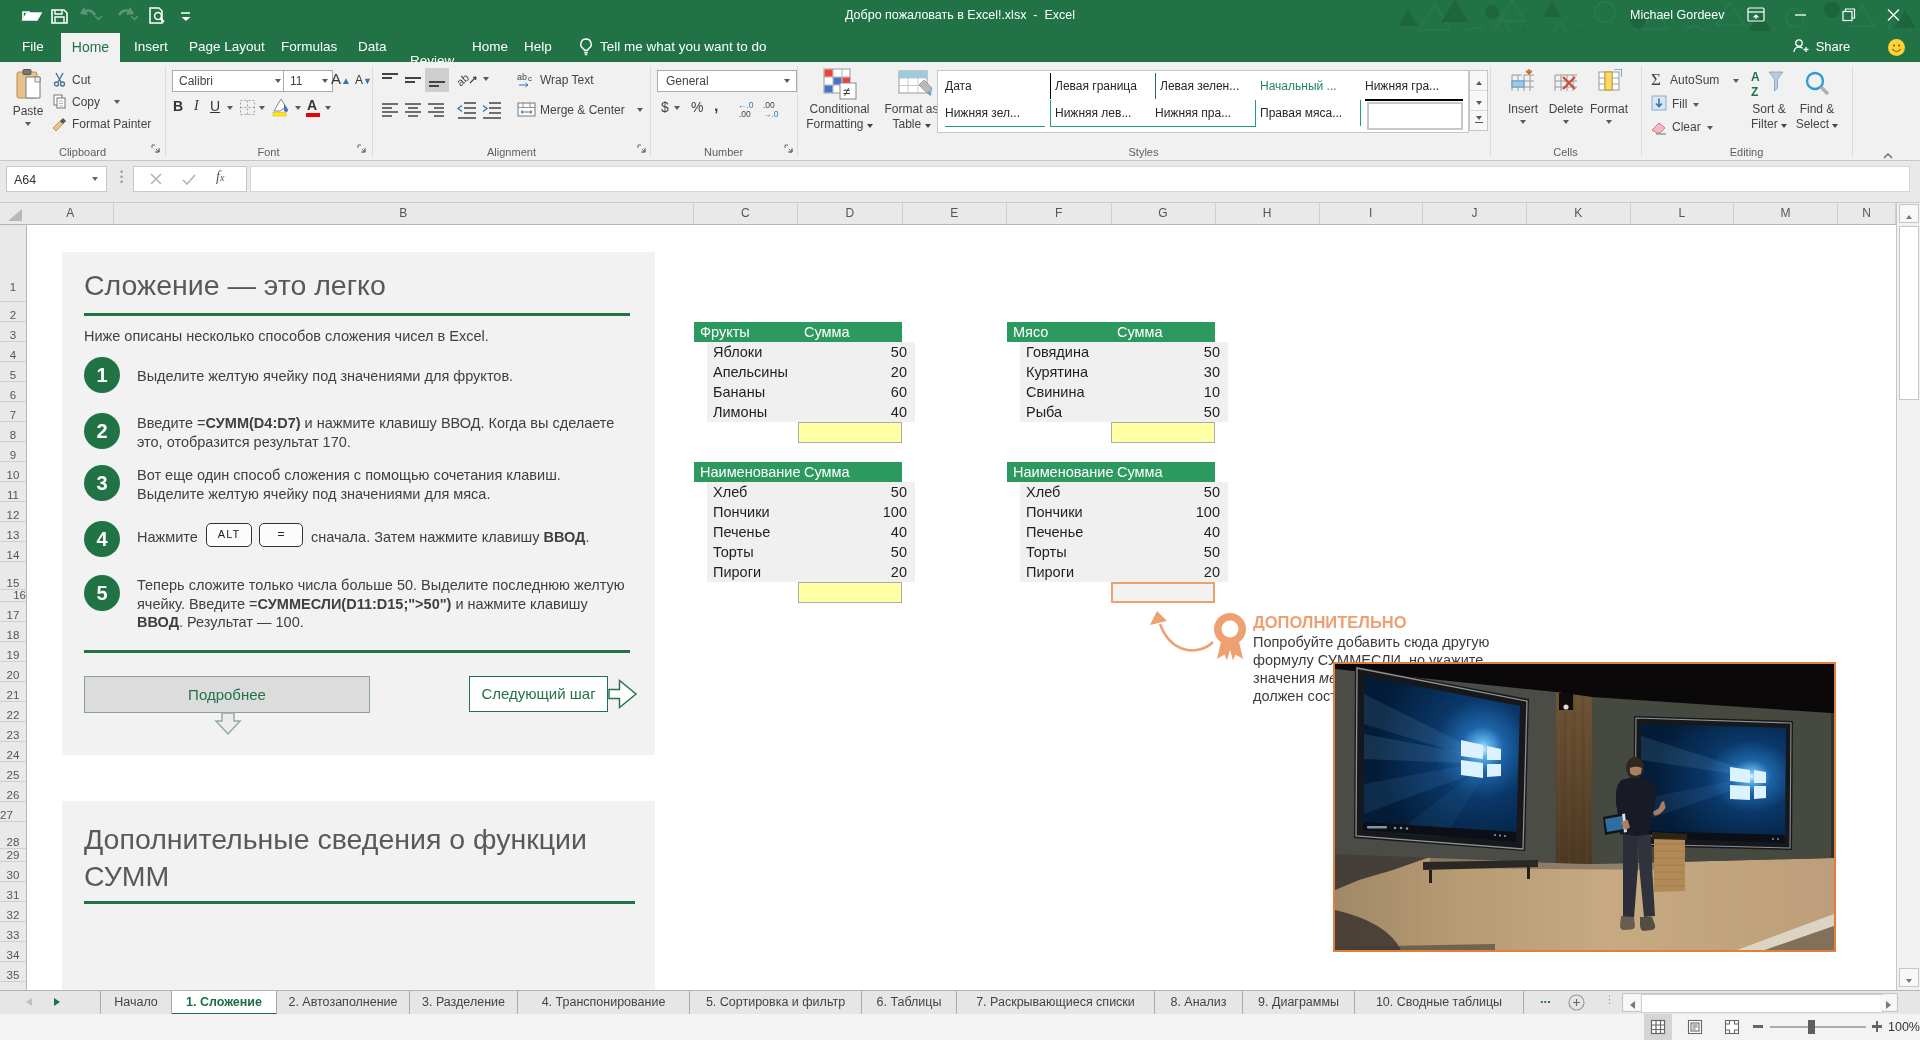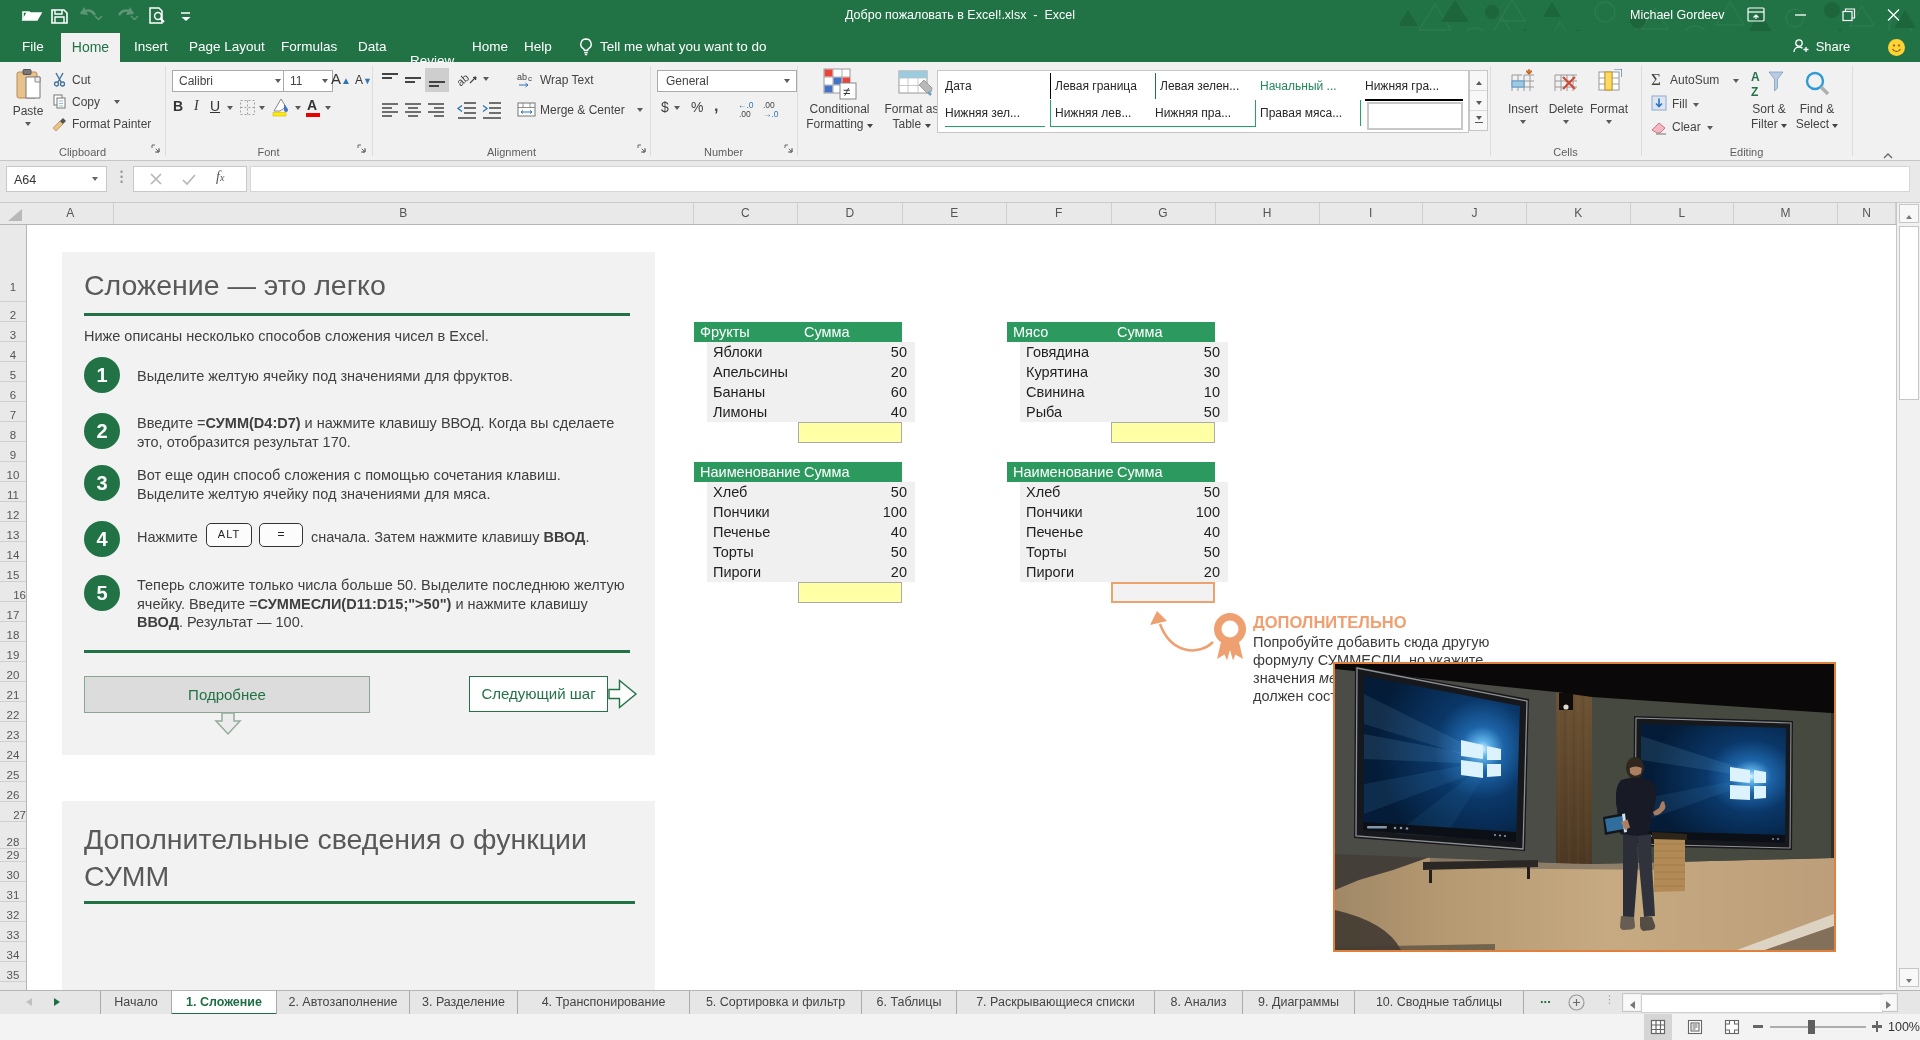--- a/index.html
+++ b/index.html
@@ -282,20 +282,21 @@
 <svg class="abs" style="left:113px;top:38px;" width="22" height="18" viewBox="0 0 22 18">
         <text x="0" y="8" font-size="8.5" fill="#444">.00</text>
         <text x="0" y="17" font-size="8.5" fill="#2e75b6">→.0</text>
       </svg>
 <svg class="abs" style="left:134px;top:82px;" width="10" height="10" viewBox="0 0 10 10">
         <path d="M1 1 h3 M1 1 v3 M8 4 v4 h-4 M8 8 l-3.2 -3.2 M5.5 8 h2.5 v-2.5" stroke="#666" stroke-width="1" fill="none"></path>
       </svg>
 </div>
 
 <div class="abs" style="left:797px;top:0;width:693px;height:99px;">
+<div class="grouplabel">Styles</div>
 <svg class="abs" style="left:23px;top:5px;" width="40" height="36" viewBox="0 0 40 36">
 <g>
           <rect x="4" y="2" width="26" height="24" fill="#fff" stroke="#999"></rect>
 <path d="M4 10 h26 M4 18 h26 M13 2 v24 M22 2 v24" stroke="#999" stroke-width=".8"></path>
 <rect x="4.5" y="2.5" width="8" height="7" fill="#e8453c"></rect>
           <rect x="13.5" y="10.5" width="8" height="7" fill="#4472c4"></rect>
           <rect x="4.5" y="18.5" width="8" height="7" fill="#4472c4"></rect>
           <rect x="22.5" y="10.5" width="7.5" height="7" fill="#e8453c"></rect>
 <rect x="20" y="16" width="16" height="16" fill="#fff" stroke="#888"></rect>
 <text x="23" y="29" font-size="13" fill="#333">≠</text>
@@ -434,33 +435,33 @@
     <div style="position:absolute;left:0;top:137px;width:26px;height:20px;line-height:26px;text-align:center;border-bottom:1px solid #cfcfcf;box-sizing:border-box;overflow:hidden;">5</div>
     <div style="position:absolute;left:0;top:157px;width:26px;height:20px;line-height:26px;text-align:center;border-bottom:1px solid #cfcfcf;box-sizing:border-box;overflow:hidden;">6</div>
     <div style="position:absolute;left:0;top:177px;width:26px;height:20px;line-height:26px;text-align:center;border-bottom:1px solid #cfcfcf;box-sizing:border-box;overflow:hidden;">7</div>
     <div style="position:absolute;left:0;top:197px;width:26px;height:20px;line-height:26px;text-align:center;border-bottom:1px solid #cfcfcf;box-sizing:border-box;overflow:hidden;">8</div>
     <div style="position:absolute;left:0;top:217px;width:26px;height:20px;line-height:26px;text-align:center;border-bottom:1px solid #cfcfcf;box-sizing:border-box;overflow:hidden;">9</div>
     <div style="position:absolute;left:0;top:237px;width:26px;height:20px;line-height:26px;text-align:center;border-bottom:1px solid #cfcfcf;box-sizing:border-box;overflow:hidden;">10</div>
     <div style="position:absolute;left:0;top:257px;width:26px;height:20px;line-height:26px;text-align:center;border-bottom:1px solid #cfcfcf;box-sizing:border-box;overflow:hidden;">11</div>
     <div style="position:absolute;left:0;top:277px;width:26px;height:20px;line-height:26px;text-align:center;border-bottom:1px solid #cfcfcf;box-sizing:border-box;overflow:hidden;">12</div>
     <div style="position:absolute;left:0;top:297px;width:26px;height:20px;line-height:26px;text-align:center;border-bottom:1px solid #cfcfcf;box-sizing:border-box;overflow:hidden;">13</div>
     <div style="position:absolute;left:0;top:317px;width:26px;height:20px;line-height:26px;text-align:center;border-bottom:1px solid #cfcfcf;box-sizing:border-box;overflow:hidden;">14</div>
-    <div style="position:absolute;left:0;top:337px;width:26px;height:20px;line-height:26px;text-align:center;border-bottom:1px solid #cfcfcf;box-sizing:border-box;overflow:hidden;">15</div>
+    <div style="position:absolute;left:0;top:345px;width:26px;height:20px;line-height:26px;text-align:center;border-bottom:1px solid #cfcfcf;box-sizing:border-box;overflow:hidden;">15</div>
     <div style="position:absolute;left:0;top:357px;width:26px;height:20px;line-height:26px;text-align:right;border-bottom:1px solid #cfcfcf;box-sizing:border-box;overflow:hidden;">16</div>
     <div style="position:absolute;left:0;top:377px;width:26px;height:20px;line-height:26px;text-align:center;border-bottom:1px solid #cfcfcf;box-sizing:border-box;overflow:hidden;">17</div>
     <div style="position:absolute;left:0;top:397px;width:26px;height:20px;line-height:26px;text-align:center;border-bottom:1px solid #cfcfcf;box-sizing:border-box;overflow:hidden;">18</div>
     <div style="position:absolute;left:0;top:417px;width:26px;height:20px;line-height:26px;text-align:center;border-bottom:1px solid #cfcfcf;box-sizing:border-box;overflow:hidden;">19</div>
     <div style="position:absolute;left:0;top:437px;width:26px;height:20px;line-height:26px;text-align:center;border-bottom:1px solid #cfcfcf;box-sizing:border-box;overflow:hidden;">20</div>
     <div style="position:absolute;left:0;top:457px;width:26px;height:20px;line-height:26px;text-align:center;border-bottom:1px solid #cfcfcf;box-sizing:border-box;overflow:hidden;">21</div>
     <div style="position:absolute;left:0;top:477px;width:26px;height:20px;line-height:26px;text-align:center;border-bottom:1px solid #cfcfcf;box-sizing:border-box;overflow:hidden;">22</div>
     <div style="position:absolute;left:0;top:497px;width:26px;height:20px;line-height:26px;text-align:center;border-bottom:1px solid #cfcfcf;box-sizing:border-box;overflow:hidden;">23</div>
     <div style="position:absolute;left:0;top:517px;width:26px;height:20px;line-height:26px;text-align:center;border-bottom:1px solid #cfcfcf;box-sizing:border-box;overflow:hidden;">24</div>
     <div style="position:absolute;left:0;top:537px;width:26px;height:20px;line-height:26px;text-align:center;border-bottom:1px solid #cfcfcf;box-sizing:border-box;overflow:hidden;">25</div>
     <div style="position:absolute;left:0;top:557px;width:26px;height:20px;line-height:26px;text-align:center;border-bottom:1px solid #cfcfcf;box-sizing:border-box;overflow:hidden;">26</div>
-    <div style="position:absolute;left:0;top:577px;width:26px;height:20px;line-height:26px;text-align:right;border-bottom:1px solid #cfcfcf;box-sizing:border-box;overflow:hidden;">27</div>
+    <div style="position:absolute;left:0;top:577px;width:26px;height:20px;line-height:26px;text-align:left;border-bottom:1px solid #cfcfcf;box-sizing:border-box;overflow:hidden;">27</div>
     <div style="position:absolute;left:0;top:604px;width:26px;height:20px;line-height:26px;text-align:center;border-bottom:1px solid #cfcfcf;box-sizing:border-box;overflow:hidden;">28</div>
     <div style="position:absolute;left:0;top:617px;width:26px;height:20px;line-height:26px;text-align:center;border-bottom:1px solid #cfcfcf;box-sizing:border-box;overflow:hidden;">29</div>
     <div style="position:absolute;left:0;top:637px;width:26px;height:20px;line-height:26px;text-align:center;border-bottom:1px solid #cfcfcf;box-sizing:border-box;overflow:hidden;">30</div>
     <div style="position:absolute;left:0;top:657px;width:26px;height:20px;line-height:26px;text-align:center;border-bottom:1px solid #cfcfcf;box-sizing:border-box;overflow:hidden;">31</div>
     <div style="position:absolute;left:0;top:677px;width:26px;height:20px;line-height:26px;text-align:center;border-bottom:1px solid #cfcfcf;box-sizing:border-box;overflow:hidden;">32</div>
     <div style="position:absolute;left:0;top:697px;width:26px;height:20px;line-height:26px;text-align:center;border-bottom:1px solid #cfcfcf;box-sizing:border-box;overflow:hidden;">33</div>
     <div style="position:absolute;left:0;top:717px;width:26px;height:20px;line-height:26px;text-align:center;border-bottom:1px solid #cfcfcf;box-sizing:border-box;overflow:hidden;">34</div>
     <div style="position:absolute;left:0;top:737px;width:26px;height:20px;line-height:26px;text-align:center;border-bottom:1px solid #cfcfcf;box-sizing:border-box;overflow:hidden;">35</div>
   </div>
 

